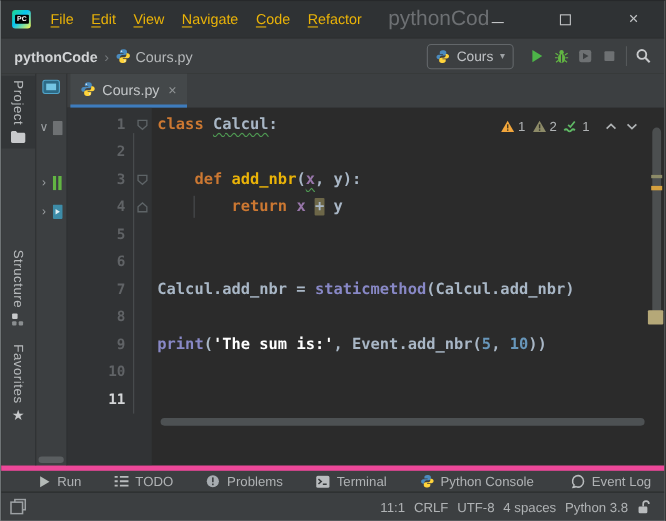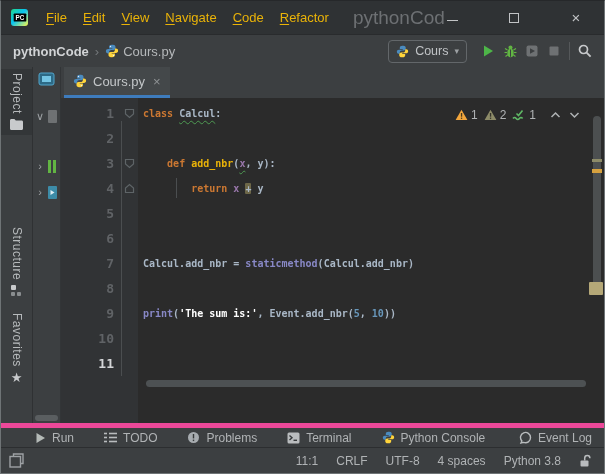--- a/index.html
+++ b/index.html
@@ -52,21 +52,21 @@
   .tab-label { font-size:13px; color:#c3c6c8; }
   .tab-close { font-size:13px; color:#8f9395; margin-left:2px; }
   .editor { flex:1; position:relative; background:#2b2b2b; font-family:"DejaVu Sans Mono", monospace; overflow:hidden; }
   .gutter { position:absolute; left:0; top:0; bottom:0; width:77px; background:#313335; padding-top:3px; }
   .grow { height:25px; display:flex; align-items:center; }
   .gnum { flex:1; text-align:right; font-size:13px; color:#606366; padding-right:6px; font-weight:bold; }
   .gnum.cur { color:#d4d6d8; }
   .gfold { width:18px; height:25px; display:flex; align-items:center; justify-content:center; }
   .foldline { position:absolute; left:60px; top:23px; height:255px; width:1px; background:#4b4e50; }
   .code { position:absolute; left:77px; top:0; right:14px; bottom:0; padding:3px 0 0 5px; }
-  .cl { height:25px; line-height:25px; white-space:pre; font-size:10px; font-weight:bold; color:#a9b7c6; }
+  .cl { height:25px; line-height:25px; white-space:pre; font-size:14px; font-weight:bold; color:#a9b7c6; }
   .kw { color:#cc7832; } .fn { color:#eab308; } .pm { color:#9876aa; }
   .bi { color:#8888c6; } .st { color:#ffffff; } .nu { color:#6897bb; } .pl { color:#a9b7c6; }
   .typo { text-decoration:underline wavy #4e9a52; text-decoration-skip-ink:none; text-underline-offset:3px; text-decoration-thickness:1px; }
   .hl { background:#6d6748; border-radius:1px; }
   .indent-guide { position:absolute; left:115px; top:80px; height:20px; width:1px; background:#4b4e50; }
   
   .inspect { position:absolute; top:10px; right:24px; display:flex; align-items:center; gap:6px; font-family:"Liberation Sans",sans-serif; font-size:12px; color:#b0b3b5; }
   .insp-item { display:flex; align-items:center; gap:3px; }
   .insp-arrows { display:flex; gap:8px; margin-left:8px; }
   
@@ -75,21 +75,21 @@
   .mark-weak { position:absolute; left:1px; top:61px; width:10px; height:3px; background:#8d8b68; }
   .mark-warn { position:absolute; left:1px; top:71px; width:10px; height:4px; background:#d6a13f; }
   .mark-block { position:absolute; left:-2px; top:184px; width:14px; height:13px; background:#b5a878; border-radius:1px; }
   .hscroll { position:absolute; left:85px; right:18px; bottom:36px; height:7px; background:#54585a; border-radius:4px; opacity:.85; }
   
   .btoolbar { height:24px; background:#3c3f41; border-top:5px solid #ec4899; display:flex; align-items:center; padding:0 12px 0 34px; gap:30px; flex:0 0 auto; }
   .bt-item { display:flex; align-items:center; gap:6px; font-size:12px; color:#b0b3b5; }
   .bt-last { margin-left:auto; }
   
   .statusbar { height:26px; background:#3c3f41; border-top:1px solid #2c2e30; display:flex; align-items:center; padding:0 12px 0 8px; gap:16px; font-size:12px; color:#b0b3b5; flex:0 0 auto; }
-  .sb-right { margin-left:auto; display:flex; align-items:center; gap:18px; }
+  .sb-right { margin-left:auto; display:flex; align-items:center; gap:8px; }
   svg { display:block; }
 </style>
 </head>
 <body>
 
 <div class="win">
 
   <div class="titlebar">
     <div class="applogo">
         <b>PC</b>

